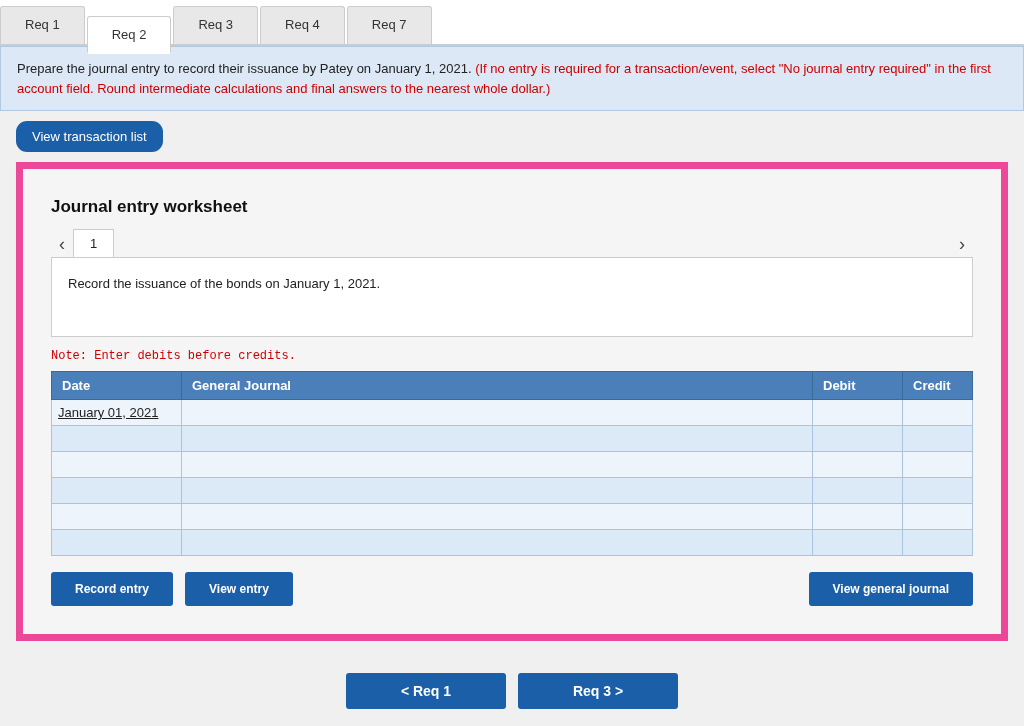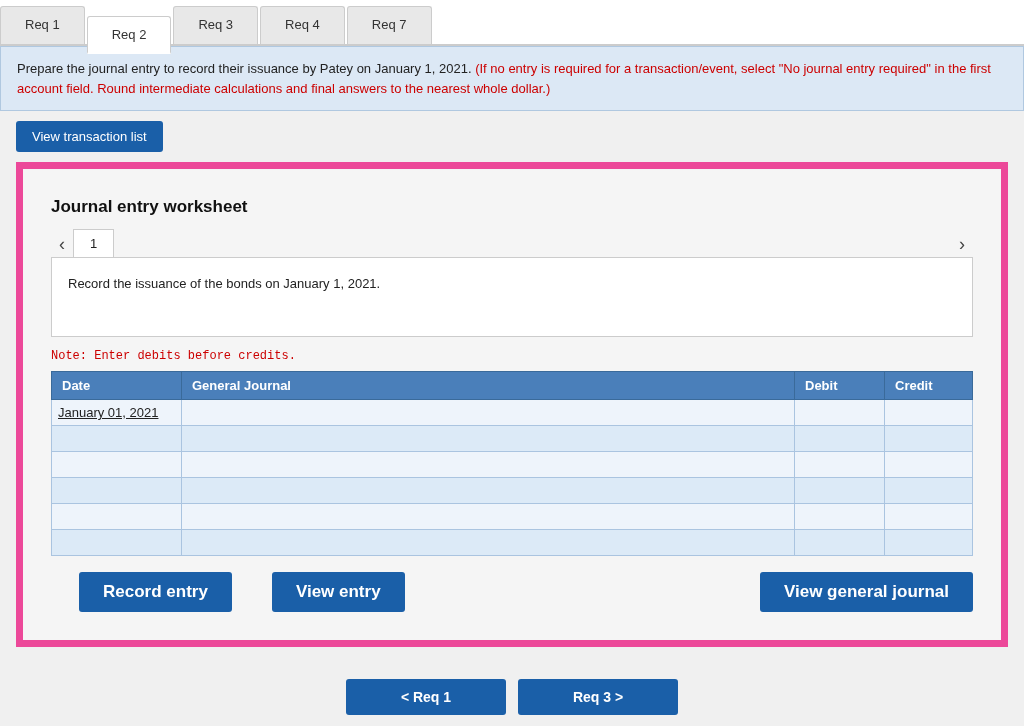--- a/index.html
+++ b/index.html
@@ -52,21 +52,21 @@
 
     
     .view-transaction-btn {
       background: #1a5fa8;
       color: #fff;
       border: none;
       padding: 8px 16px;
       margin: 10px 16px;
       cursor: pointer;
       font-size: 13px;
-      border-radius: 3px;
+      border-radius: 11px;
     }
 
     
     .worksheet-container {
       background: #f5f5f5;
       border: 7px solid #ec4899;
       margin: 0 16px 16px 16px;
       padding: 28px;
     }
 
@@ -131,21 +131,21 @@
       color: #fff;
       padding: 6px 10px;
       text-align: left;
       font-weight: bold;
       font-size: 13px;
       border: 1px solid #3a6a9a;
     }
     .journal-table th.date-col { width: 130px; }
     .journal-table th.journal-col { }
     .journal-table th.debit-col { width: 90px; }
-    .journal-table th.credit-col { width: 88px; }
+    .journal-table th.credit-col { width: 70px; }
 
     .journal-table td {
       border: 1px solid #aac4e0;
       padding: 0;
       height: 26px;
       background: #fff;
       text-decoration: underline;
     }
     .journal-table td input {
       width: 100%;
@@ -176,24 +176,23 @@
       display: flex;
       gap: 12px;
       align-items: center;
     }
     .action-btn {
       background: #1a5fa8;
       color: #fff;
       border: none;
       padding: 10px 24px;
       cursor: pointer;
-      font-size: 17px;
+      font-size: 12px;
       border-radius: 3px;
       font-weight: bold;
-      margin-left: 28px;
     }
     .spacer { flex: 1; }
 
     
     .footer-nav {
       display: flex;
       justify-content: center;
       gap: 12px;
       padding: 16px 0 24px 0;
     }

